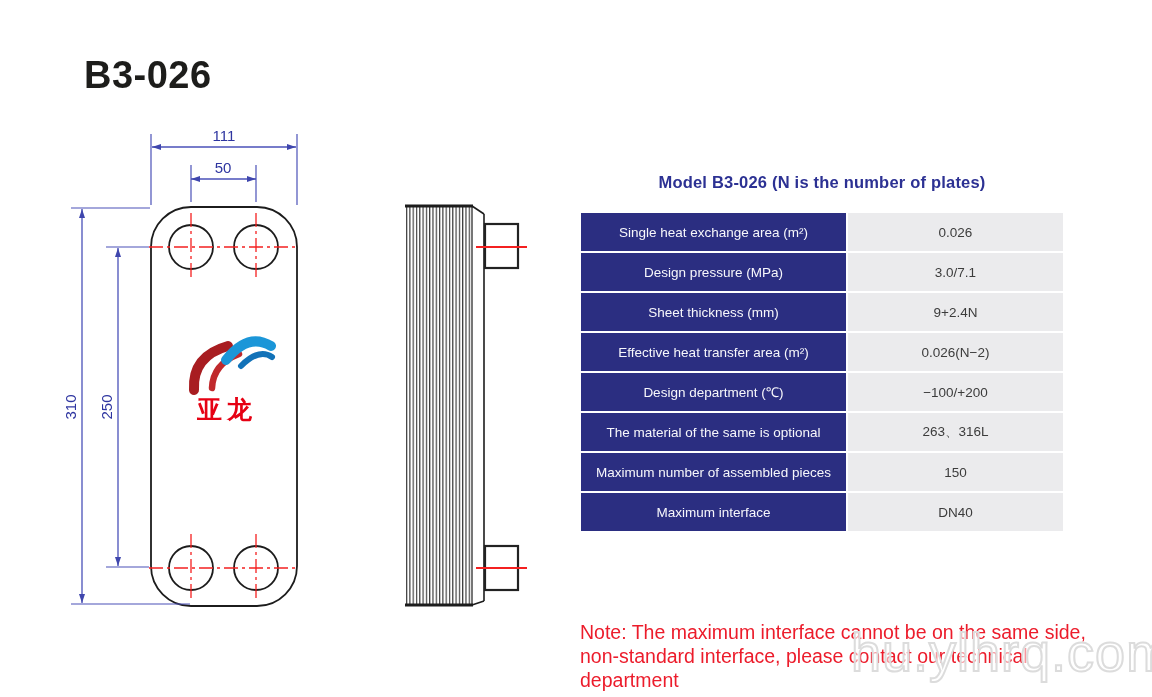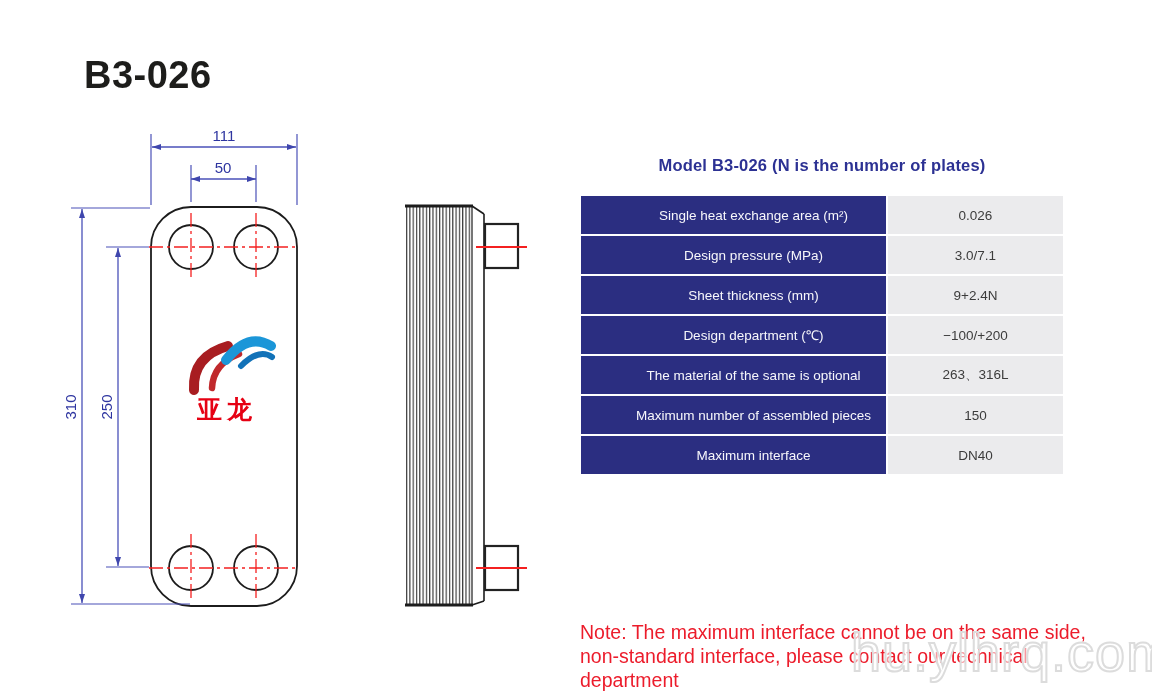--- a/index.html
+++ b/index.html
@@ -7,30 +7,30 @@
     position:relative;width:1152px;height:697px;background:#ffffff;
     overflow:hidden;font-family:"Liberation Sans",sans-serif;
   }
   .page-title{
     position:absolute;left:84px;top:54px;font-size:38px;font-weight:600;
     color:#1d1d1b;letter-spacing:0.5px;
   }
   .drawing-svg{position:absolute;left:0;top:0;}
   .drawing-svg text{font-family:"Liberation Sans",sans-serif;}
   .dim-text{fill:#2e35a0;font-size:15px;}
-  .spec{position:absolute;left:581px;top:155px;width:482px;}
+  .spec{position:absolute;left:581px;top:172px;width:482px;}
   .spec-title{
     text-align:center;color:#2c3193;font-size:16.5px;font-weight:600;
     line-height:20px;margin-bottom:21px;letter-spacing:0.2px;
   }
   .spec-row{display:flex;gap:2px;margin-bottom:2px;height:38px;}
   .spec-label{
     width:265px;background:#2b2e81;color:#f7f7fb;display:flex;
     align-items:center;justify-content:center;font-size:13.5px;
-    text-align:center;flex:none;padding-left:40px;
+    text-align:center;flex:none;
   }
   .spec-value{
     flex:1;background:#ebebed;color:#3c3c3c;display:flex;
     align-items:center;justify-content:center;font-size:13.5px;
   }
   .note{
     position:absolute;left:580px;top:620px;width:512px;color:#ec1c2b;
     font-size:19.5px;line-height:24px;z-index:1;
   }
   .watermark{
@@ -130,20 +130,24 @@
     </div>
     <div class="spec-row">
       <div class="spec-label">Design pressure (MPa)</div>
       <div class="spec-value">3.0/7.1</div>
     </div>
     <div class="spec-row">
       <div class="spec-label">Sheet thickness (mm)</div>
       <div class="spec-value">9+2.4N</div>
     </div>
     <div class="spec-row">
+      <div class="spec-label">Effective heat transfer area (m²)</div>
+      <div class="spec-value">0.026(N−2)</div>
+    </div>
+    <div class="spec-row">
       <div class="spec-label">Design department (℃)</div>
       <div class="spec-value">−100/+200</div>
     </div>
     <div class="spec-row">
       <div class="spec-label">The material of the same is optional</div>
       <div class="spec-value">263、316L</div>
     </div>
     <div class="spec-row">
       <div class="spec-label">Maximum number of assembled pieces</div>
       <div class="spec-value">150</div>

